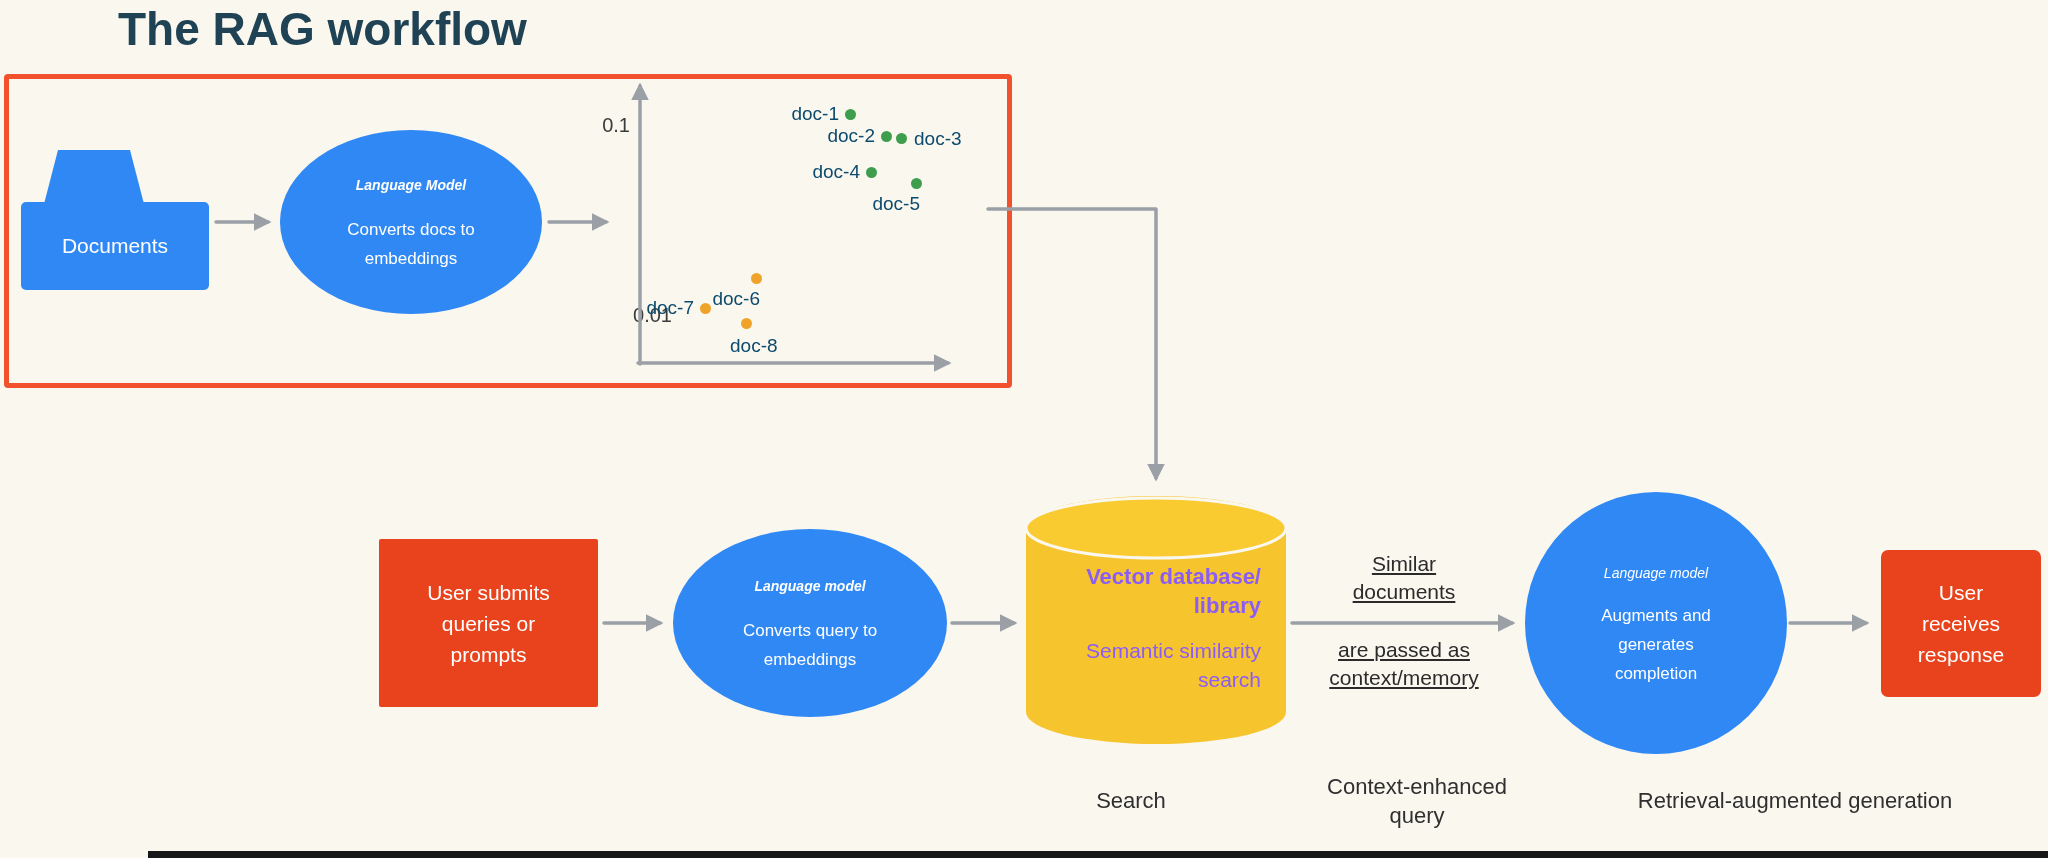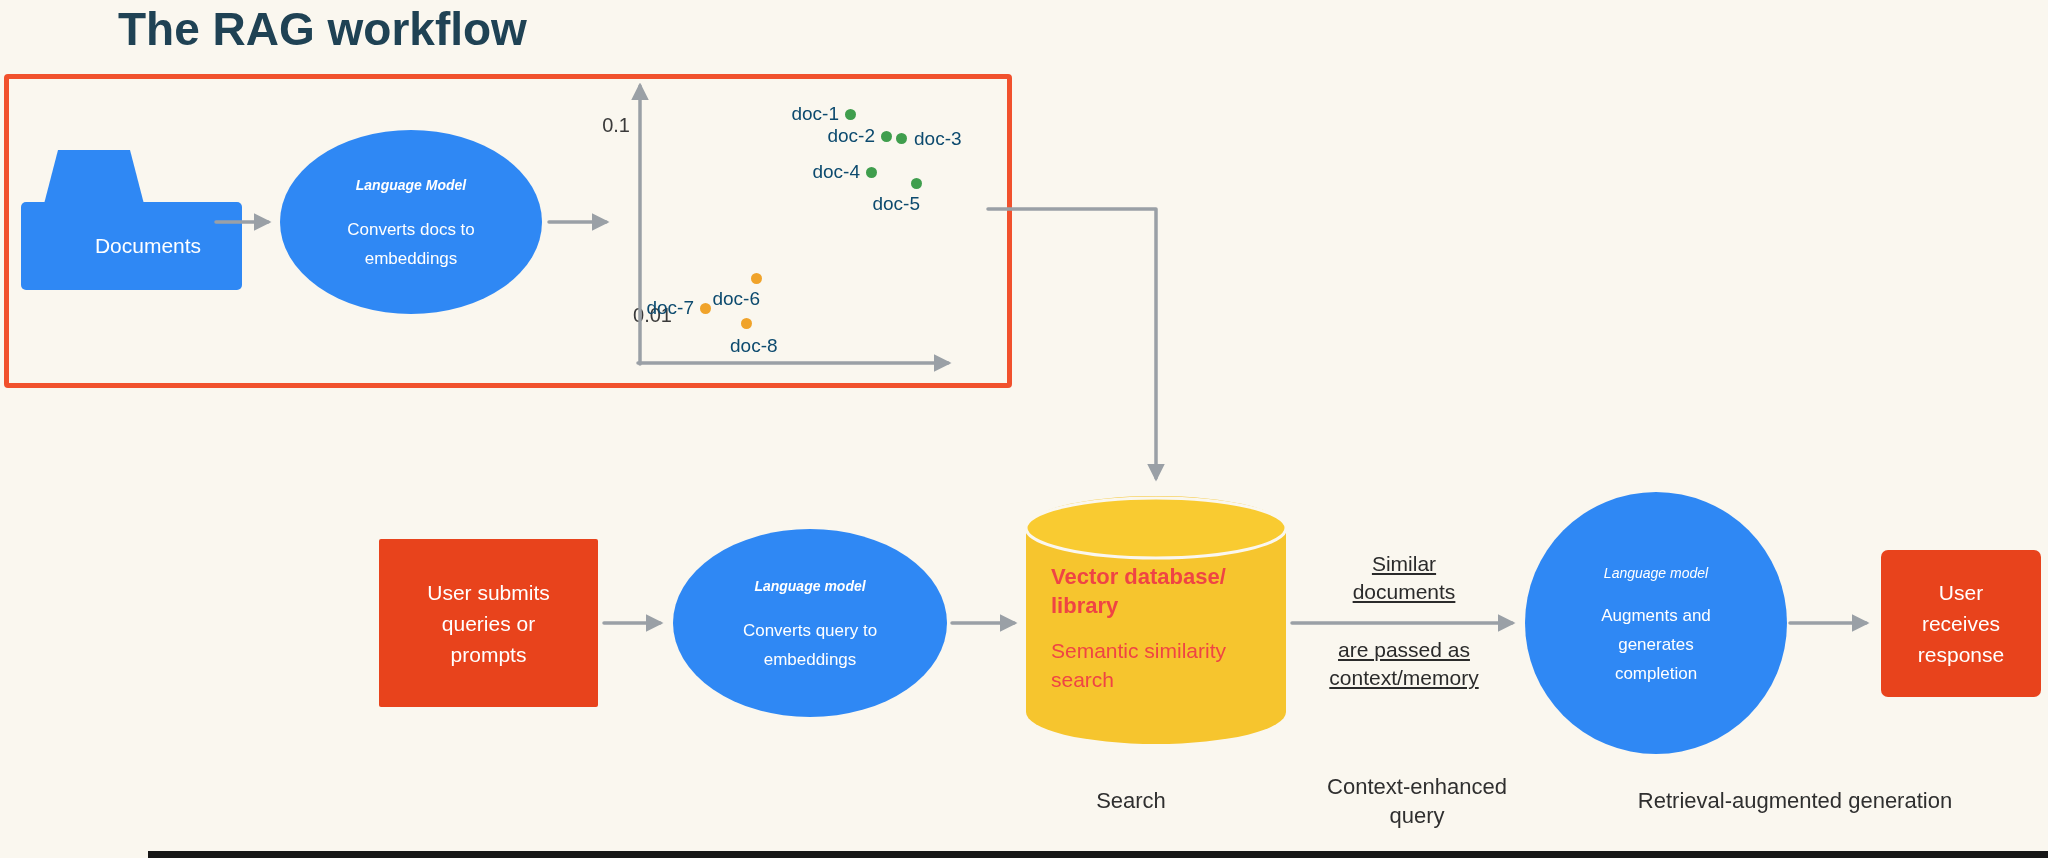--- a/index.html
+++ b/index.html
@@ -6,21 +6,21 @@
   .canvas{position:relative;width:2048px;height:858px;background:#faf7ef;overflow:hidden;}
 
   .page-title{position:absolute;left:118px;top:2px;font-size:46px;font-weight:bold;color:#1f4254;margin:0;}
 
   .overlay{position:absolute;left:0;top:0;width:2048px;height:858px;pointer-events:none;}
 
   .red-box{position:absolute;left:4px;top:74px;width:1008px;height:314px;border:5px solid #f1512d;border-radius:4px;background:transparent;box-sizing:border-box;}
 
   
   .folder-tab{position:absolute;left:44px;top:150px;width:100px;height:54px;background:#2f88f4;clip-path:polygon(14% 0,86% 0,100% 100%,0 100%);}
-  .folder-body{position:absolute;left:21px;top:202px;width:188px;height:88px;background:#2f88f4;border-radius:5px;display:flex;align-items:center;justify-content:center;padding-left:33px;}
+  .folder-body{position:absolute;left:21px;top:202px;width:188px;height:88px;background:#2f88f4;border-radius:5px;display:flex;align-items:center;justify-content:center;}
   .folder-body span{color:#fff;font-size:21px;}
 
   
   .node{position:absolute;display:flex;flex-direction:column;align-items:center;justify-content:center;text-align:center;color:#fff;box-sizing:border-box;}
   .node-title{font-size:14px;font-weight:bold;line-height:28px;font-style:italic;}
   .node-title.regular{font-weight:normal;}
   .node-sub{font-size:17px;line-height:29px;margin-top:16px;}
 
   .ellipse1{left:280px;top:130px;width:262px;height:184px;border-radius:50%;background:#2f88f4;}
   .ellipse1 .node-sub{width:172px;}
@@ -45,21 +45,21 @@
   .lab-left .lbl{right:11px;top:-11px;}
   .lab-right .lbl{left:13px;top:-10px;}
   .lab-bl .lbl{right:-4px;top:10px;}
   .lab-b .lbl{left:-16px;top:12px;}
   .pt-1{left:250px;top:36px;} .pt-2{left:286px;top:58px;} .pt-3{left:301px;top:60px;}
   .pt-4{left:271px;top:94px;} .pt-5{left:316px;top:105px;} .pt-6{left:156px;top:200px;}
   .pt-7{left:105px;top:230px;} .pt-8{left:146px;top:245px;}
 
   
   .cyl-svg{position:absolute;left:1025px;top:496px;}
-  .cyl-text{position:absolute;left:1025px;top:562px;width:262px;text-align:left;color:#ef4444;}
+  .cyl-text{position:absolute;left:1025px;top:562px;width:262px;text-align:right;color:#8b5cf6;}
   .cyl-title{font-size:22px;font-weight:bold;line-height:29px;width:210px;margin:0 auto;}
   .cyl-sub{font-size:21px;line-height:29px;width:210px;margin:16px auto 0;}
 
   
   .note{position:absolute;text-align:center;color:#2b2b2b;font-size:21px;line-height:28px;text-decoration:underline;}
   .note-top{left:1334px;top:550px;width:140px;}
   .note-bottom{left:1314px;top:636px;width:180px;}
   .caption{position:absolute;text-align:center;color:#2f2f2f;font-size:22px;line-height:29px;}
   .cap-search{left:1056px;top:786px;width:150px;}
   .cap-context{left:1312px;top:772px;width:210px;}

